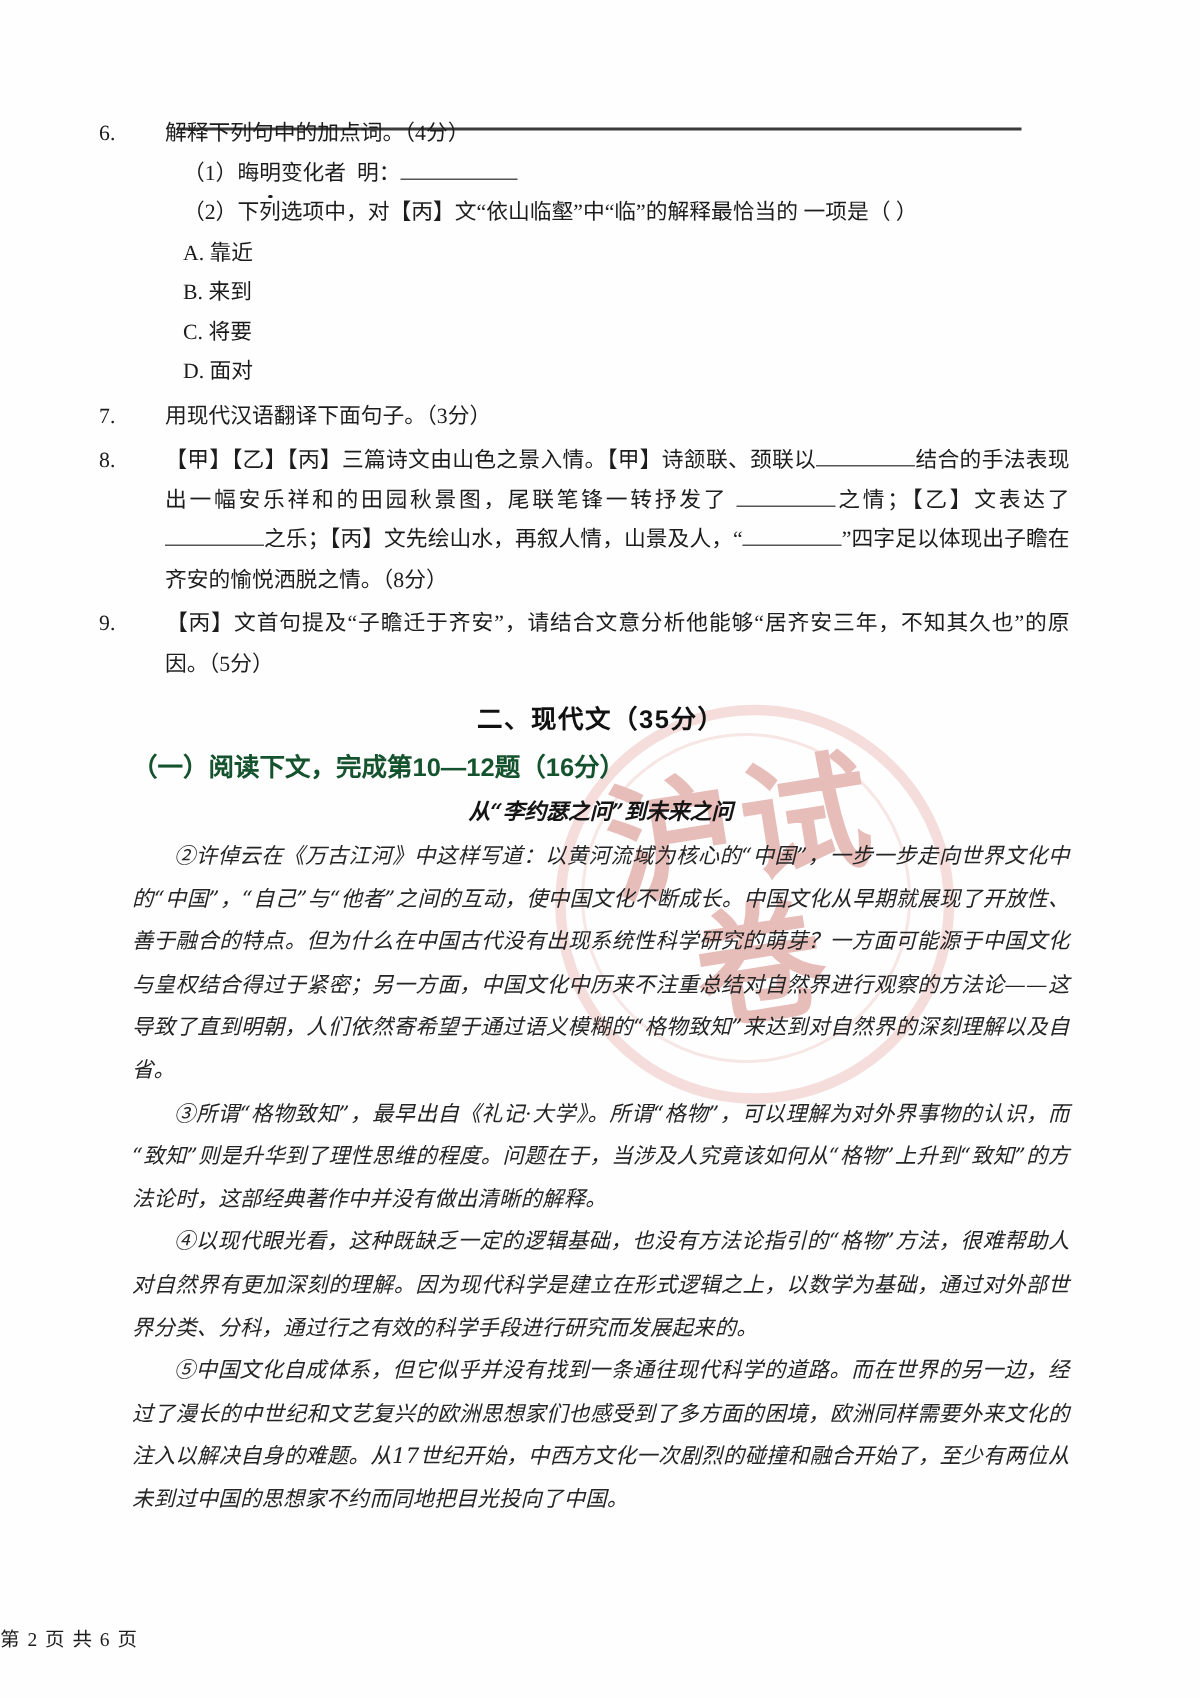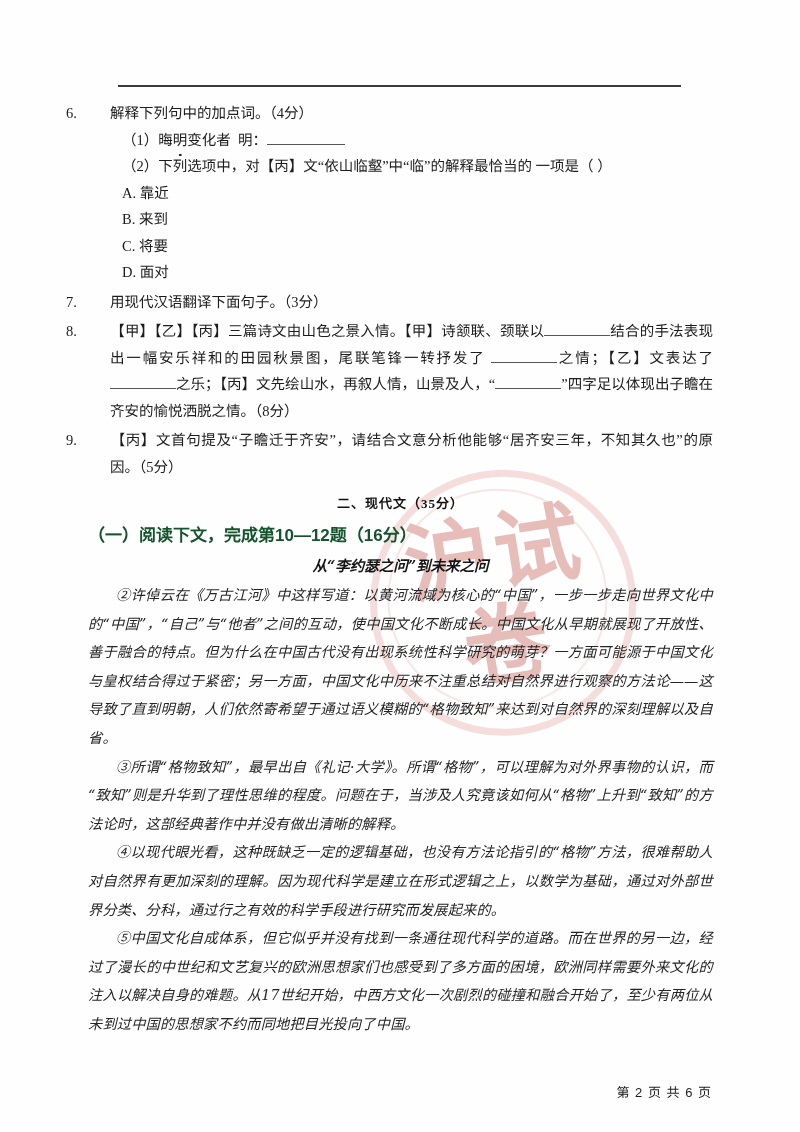--- a/index.html
+++ b/index.html
@@ -103,21 +103,21 @@
     left: 118px;
     top: 85px;
     width: 563px;
     height: 2px;
     background: #3b3b3b;
   }
 
   .body-block {
     position: absolute;
     left: 88px;
-    top: 100px;
+    top: 76px;
     width: 625px;
   }
 
   
   .q {
     font-family: "Liberation Serif", "DejaVu Serif", serif;
     font-size: 14.5px;
     line-height: 26.5px;
     color: #1c1c1c;
     margin: 0 0 0 0;
@@ -170,22 +170,22 @@
     display: flex;
     padding-left: 34px;
     font-size: 14.5px;
     line-height: 26.5px;
     flex-direction: column;
   }
   .opt { width: 152px; }
 
   .section-title {
     text-align: center;
-    font-family: Liberation Serif, serif;
-    font-size: 13px;
+    font-family: Liberation Sans, sans-serif;
+    font-size: 17px;
     font-weight: bold;
     line-height: 34px;
     letter-spacing: 1px;
     color: #111;
   }
 
   .sub-head {
     font-family: "Liberation Sans", "DejaVu Sans", sans-serif;
     font-size: 17px;
     font-weight: bold;
@@ -216,22 +216,22 @@
   }
 
   .spacer-sm { height: 7px; }
   .spacer-xs { height: 3px; }
 
   .footer {
     position: absolute;
     left: 0;
     top: 1082px;
     width: 712px;
-    text-align: right;
-    font-family: Liberation Sans, sans-serif;
+    text-align: left;
+    font-family: Liberation Serif, serif;
     font-size: 13px;
     color: #1c1c1c;
     letter-spacing: 1px;
   }
 </style>
 </head>
 <body>
 
 <div class="page">
 

